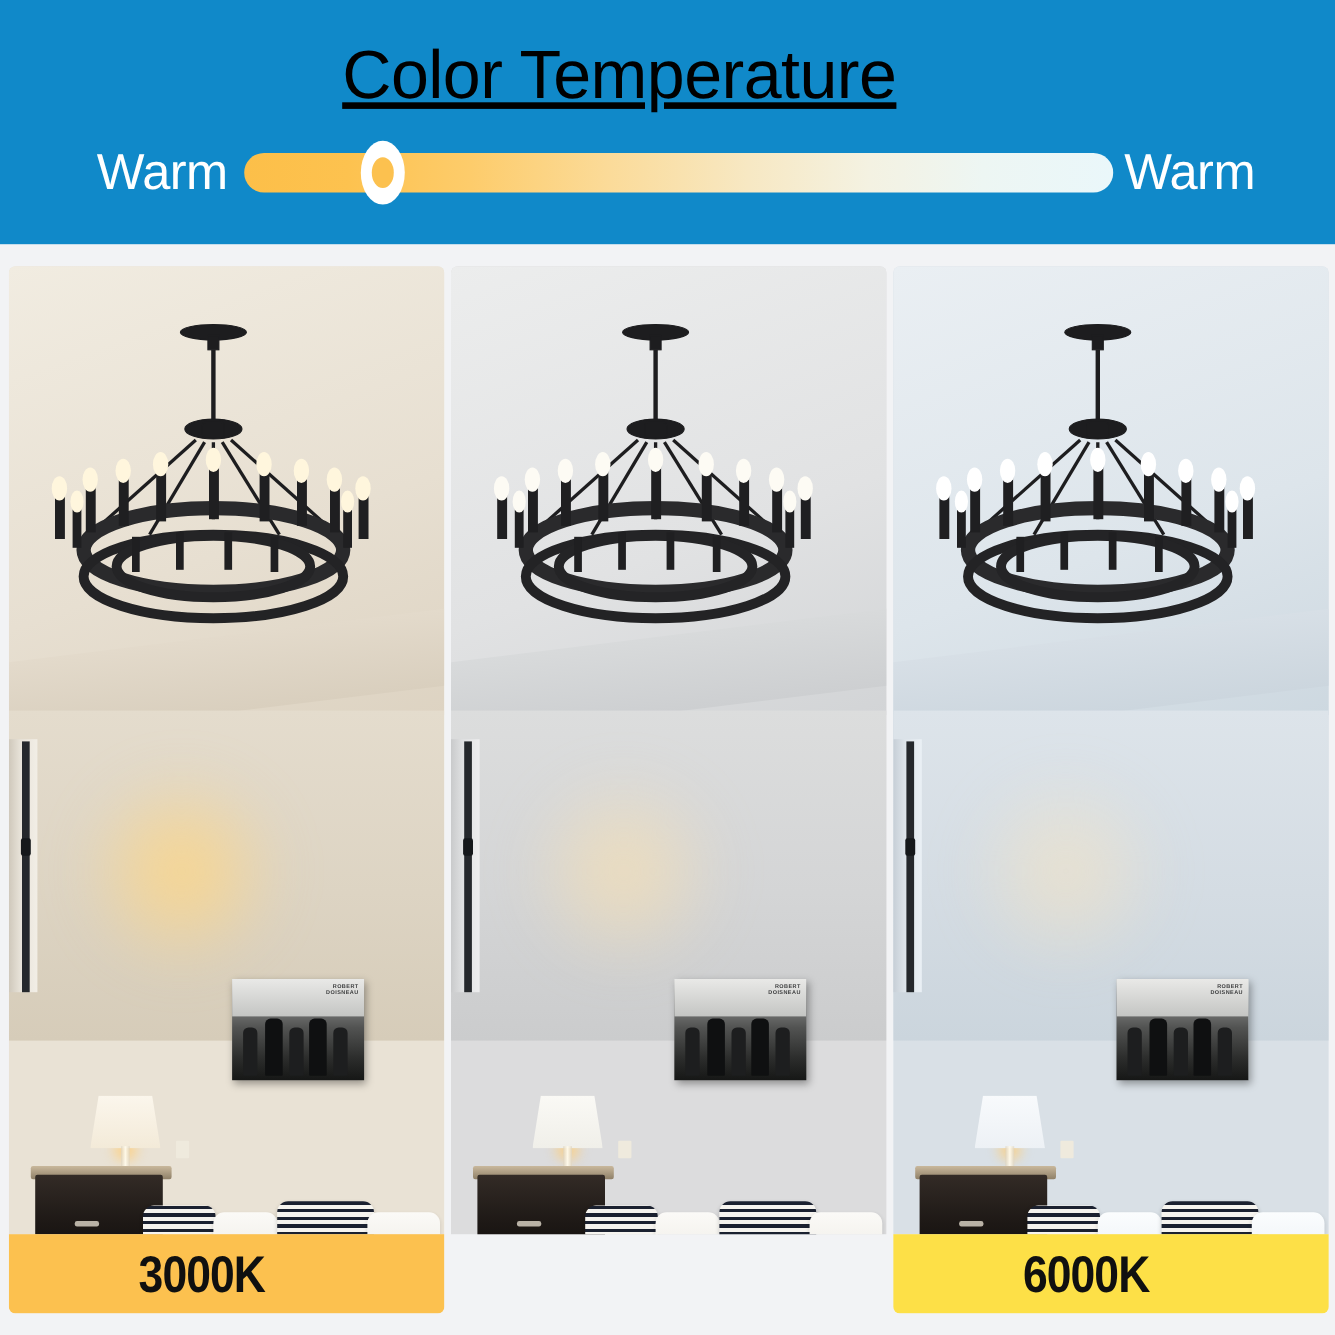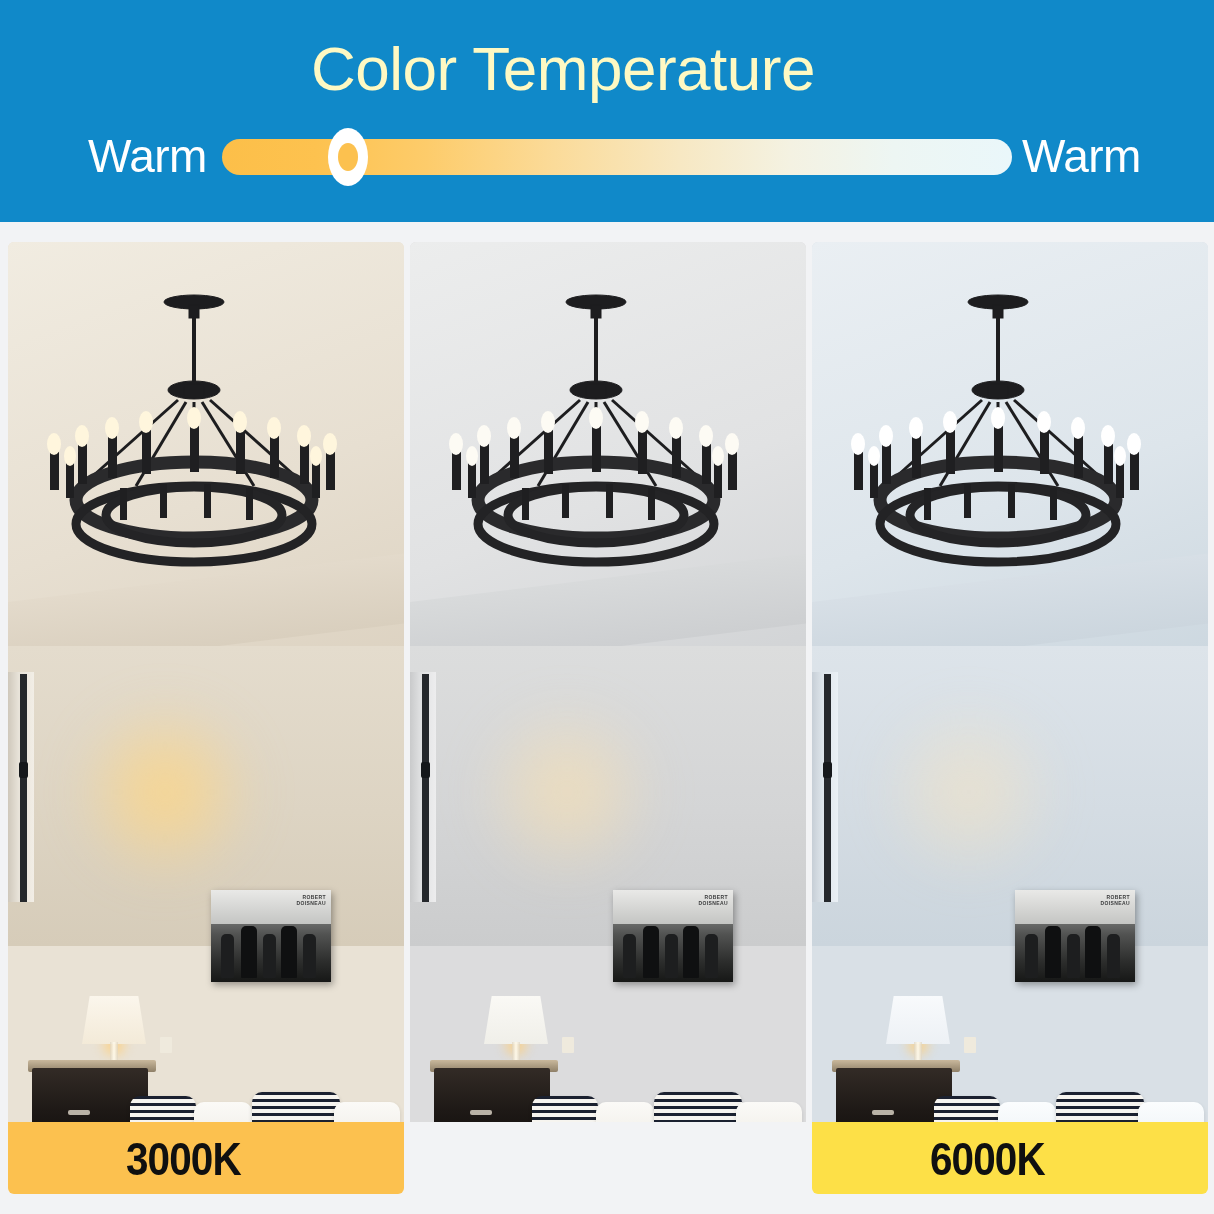--- a/index.html
+++ b/index.html
@@ -10,23 +10,24 @@
   }
   .page{position:relative;width:1214px;height:1214px;background:#f2f3f5;}
 
   
   .header{
     position:absolute;left:0;top:0;width:1214px;height:222px;
     background:#1089c9;
   }
   .title{
     position:absolute;left:0;top:34px;width:1126px;
-    text-align:center;color:#fef9c3;
+    text-align:center;color:#000000;
     font-size:62px;line-height:70px;font-weight:400;
     letter-spacing:-0.5px;
+    text-decoration:underline;
   }
   .slider-row{
     position:absolute;left:0;top:124px;width:1214px;height:64px;
   }
   .warm-label,.cool-label{
     position:absolute;top:0;height:64px;line-height:64px;
     color:#ffffff;font-size:46px;font-weight:400;letter-spacing:-0.5px;
   }
   .warm-label{left:88px;}
   .cool-label{left:1022px;}

